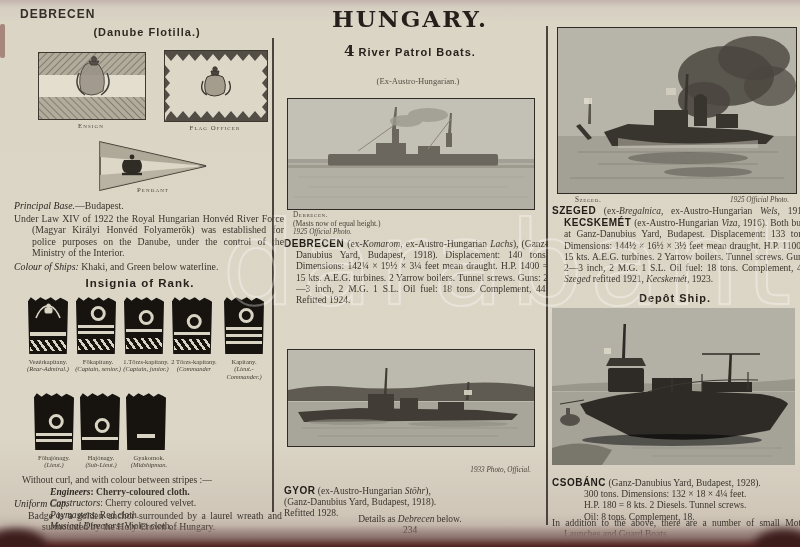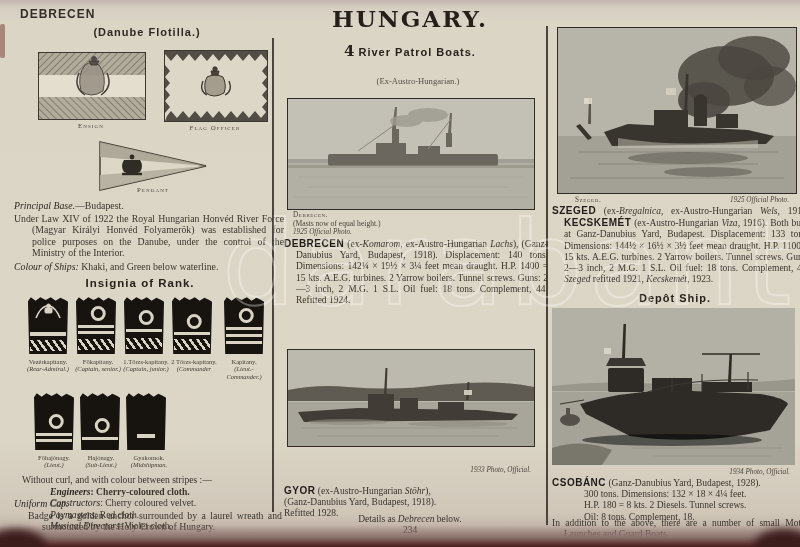--- a/index.html
+++ b/index.html
@@ -410,23 +410,20 @@
 7" opacity=".5">
           <ellipse cx="120" cy="132" rx="90" ry="6"></ellipse>
         </g>
       <path d="M0 140 q30 -10 60 2 l-10 15 -50 0 z" fill="#6e6b62" opacity=".8"></path>
       <g stroke="#95928a" stroke-width="1" opacity=".8">
           <line x1="80" y1="140" x2="230" y2="140"></line>
           <line x1="100" y1="148" x2="220" y2="148"></line>
         </g>
     </svg>
   </div>
-  <div class="cap-row" style="left:560px;top:468px;width:230px;justify-content:flex-end;">
-    <span class="cap-credit">1934 Photo, Official.</span>
-  </div>
 
   <div class="ship-par" style="left:552px;top:477px;width:245px;text-align:left;">
     <span class="lead">CSOBÁNC</span><span> (Ganz-Danubius Yard, Budapest, 1928).</span>
     <div style="padding-left:32px;">300 tons.  Dimensions: 132 × 18 × 4¼ feet.</div>
     <div style="padding-left:32px;">H.P. 180 = 8 kts.  2 Diesels.  Tunnel screws.</div>
     <div style="padding-left:32px;">Oil: 8 tons.  Complement, 18.</div>
   </div>
   <div class="ship-par" style="left:552px;top:518px;width:245px;">In addition to the above, there are a number of small Motor Launches and Guard Boats.</div>
 
   <div class="watermark">darabanth</div>

